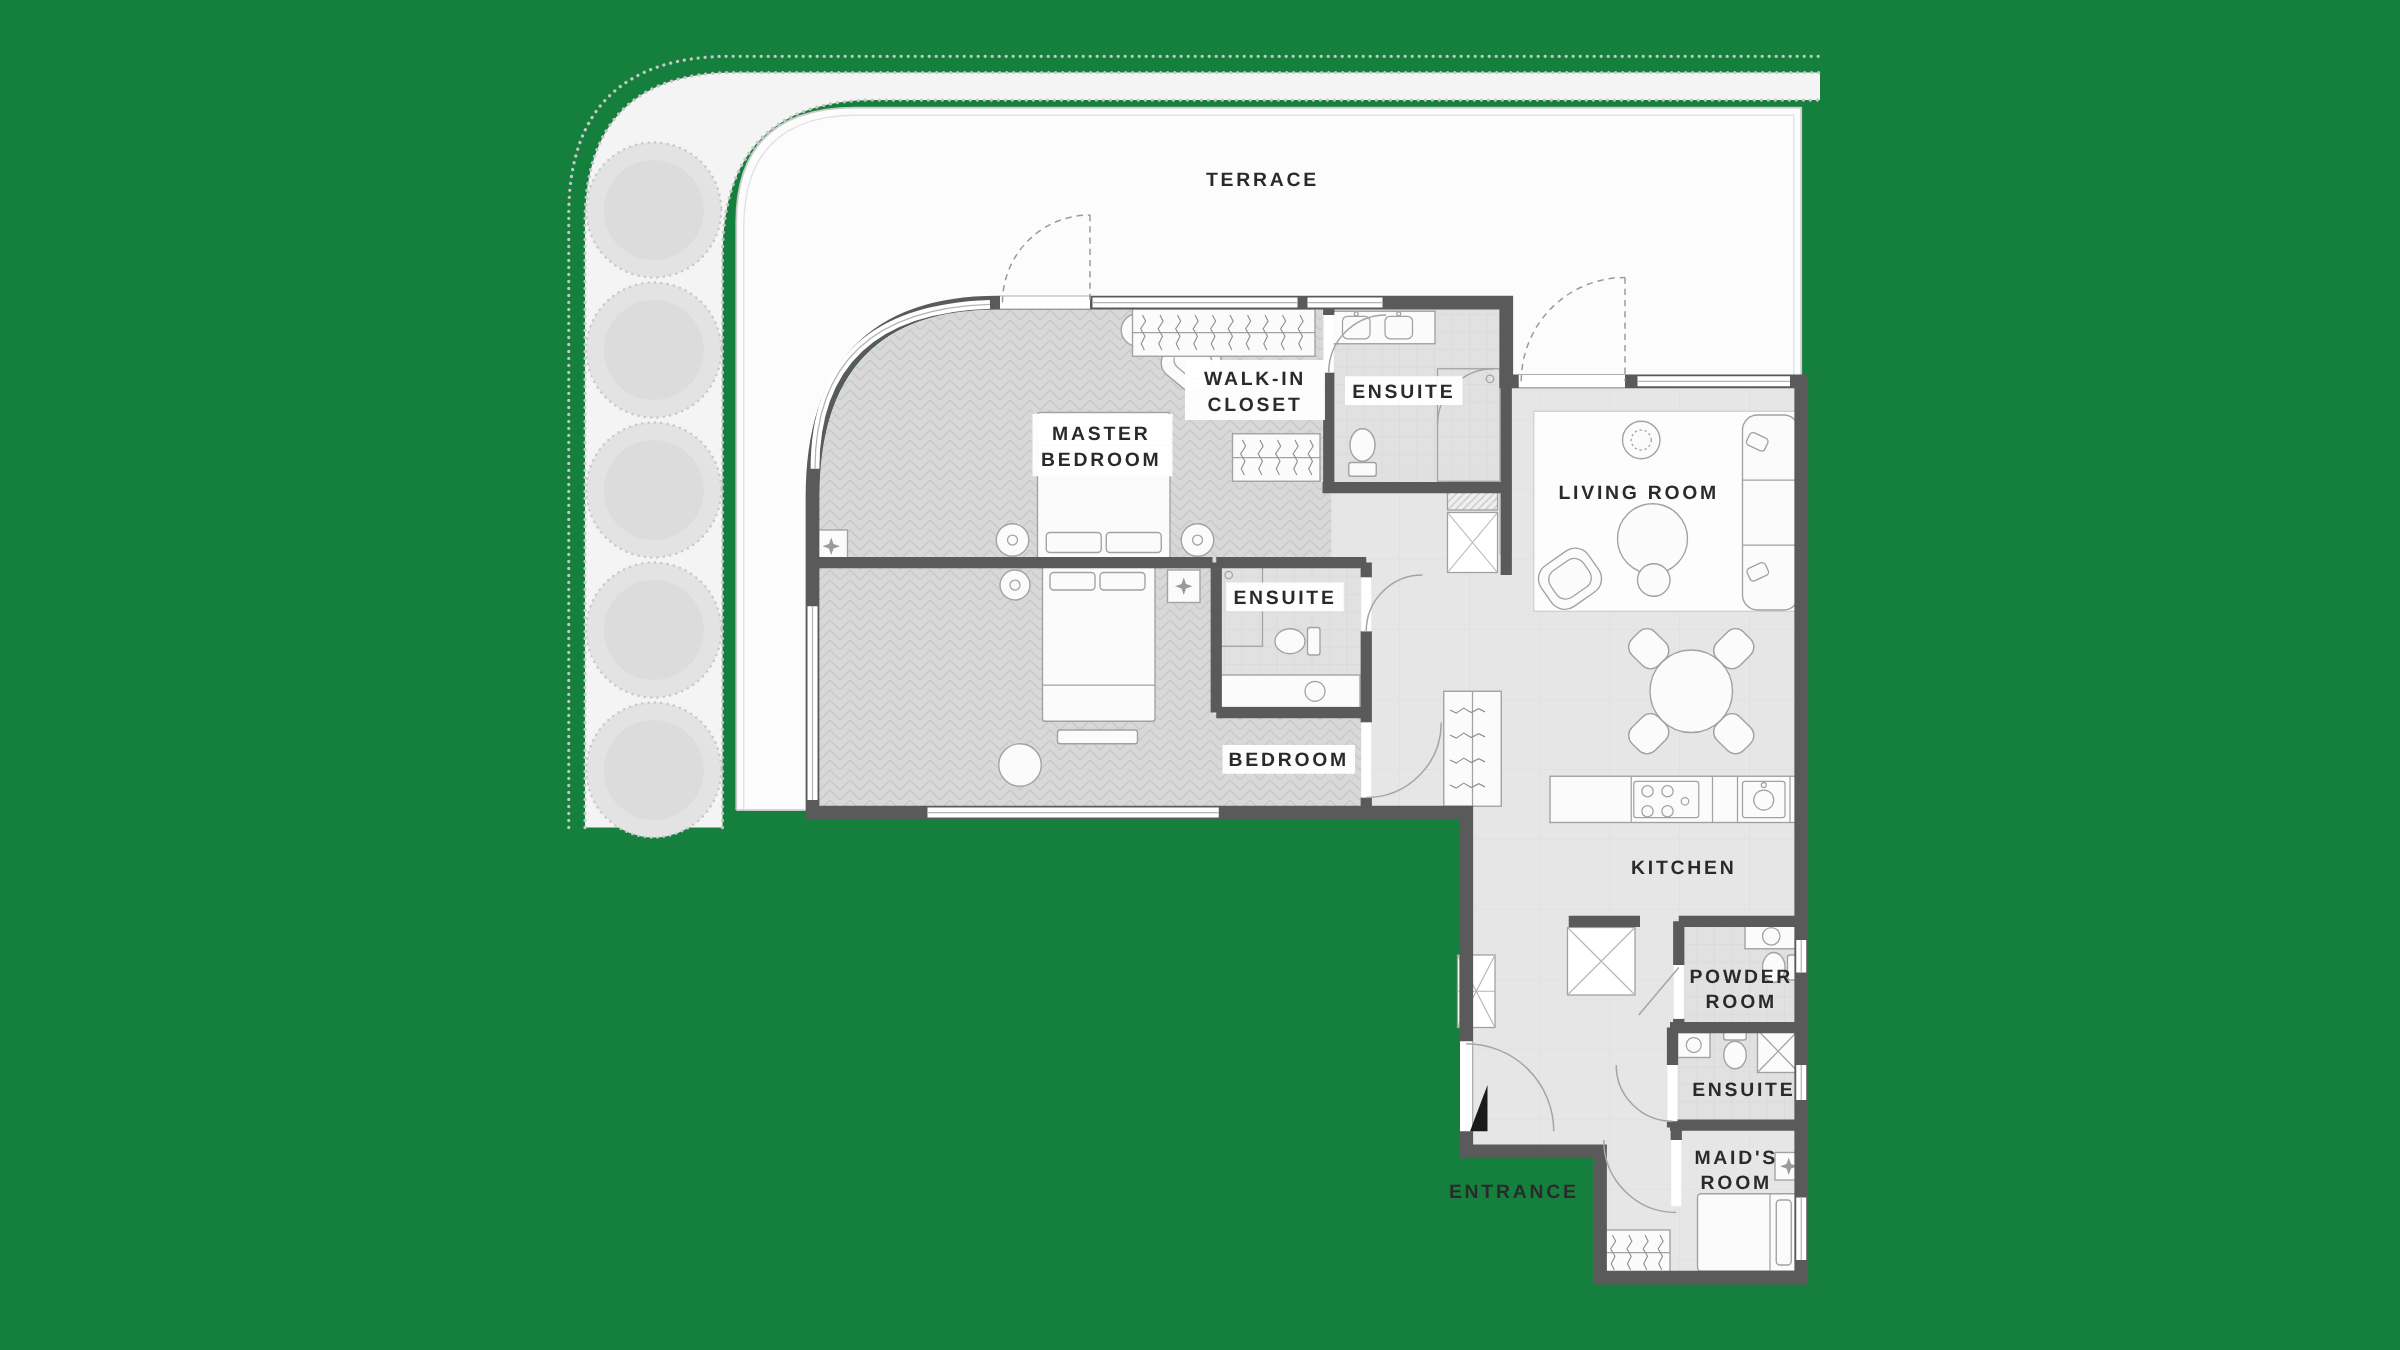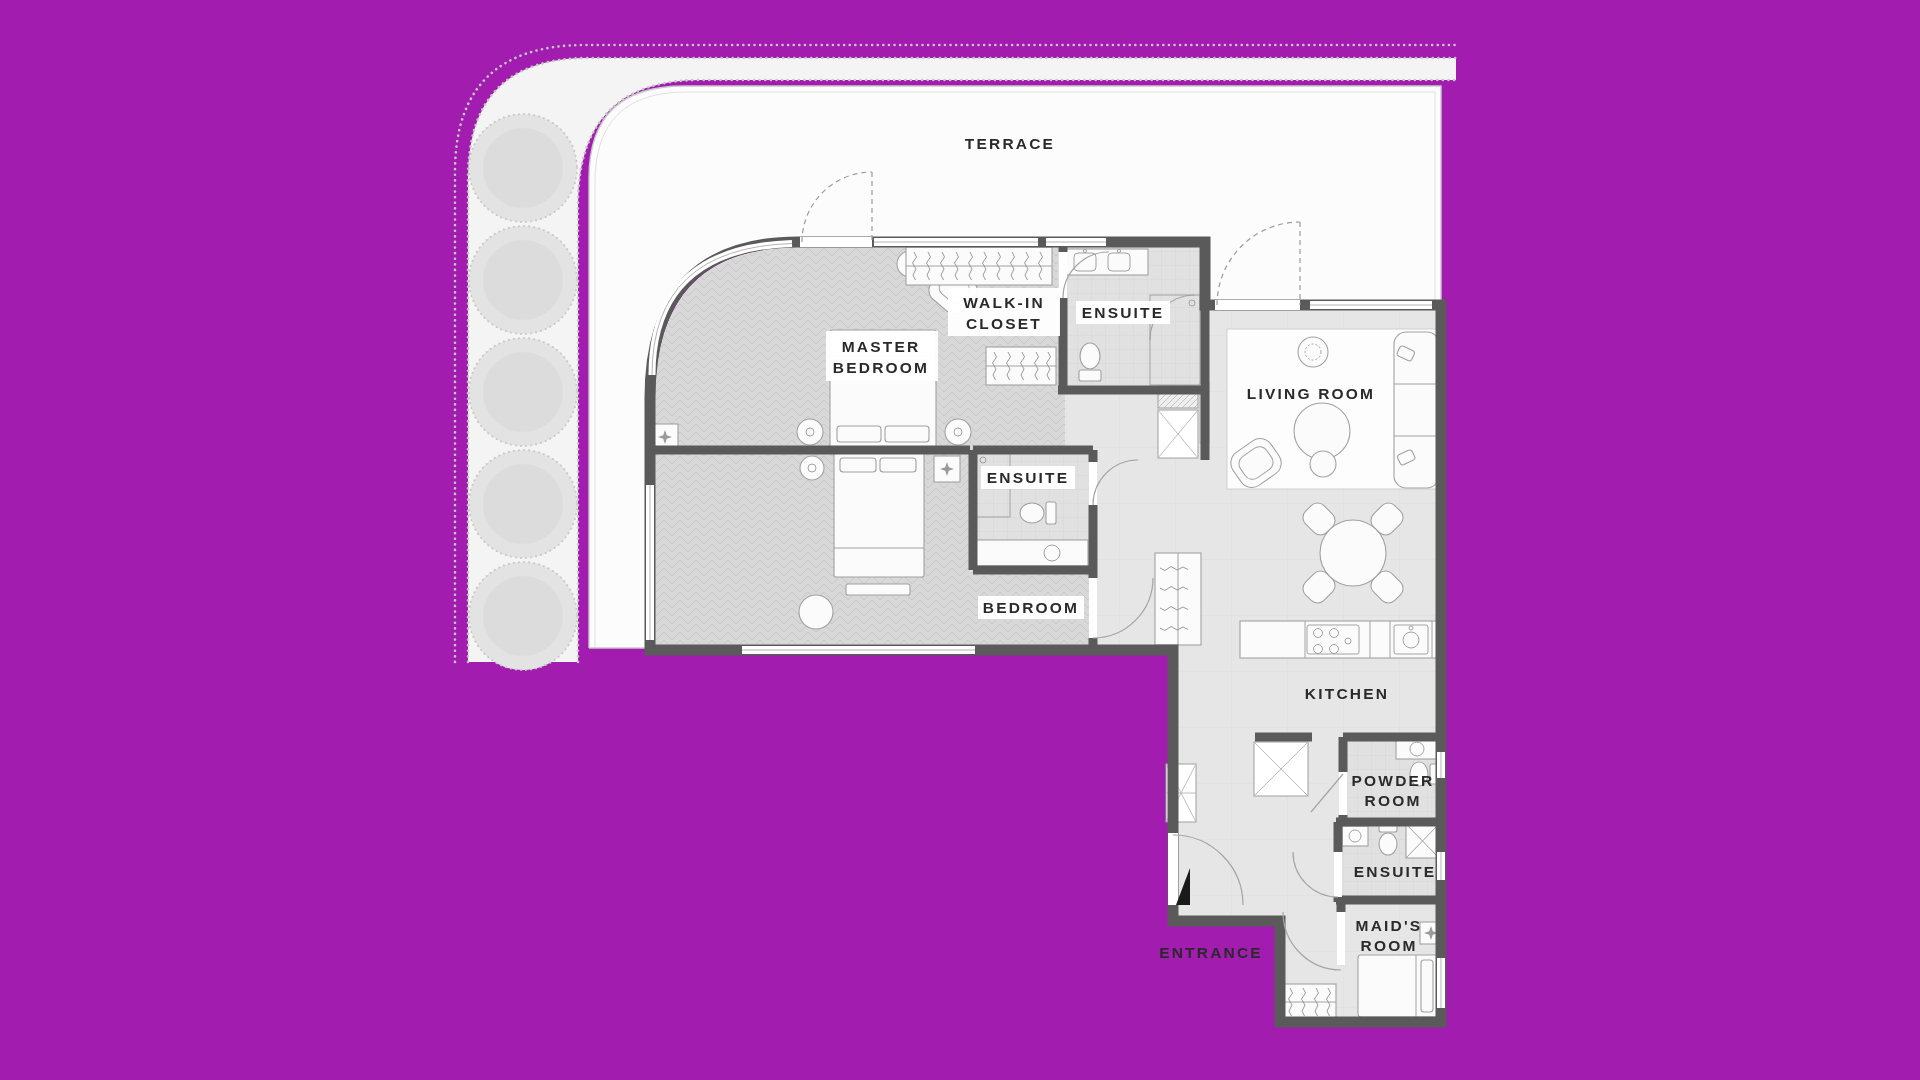--- a/index.html
+++ b/index.html
@@ -1,16 +1,16 @@
 <!DOCTYPE html>
 <html><head>
 <meta charset="utf-8">
 <style>
   html,body{margin:0;padding:0;background:#ffffff;}
-  #stage{position:relative;width:1920px;height:1080px;background:#a21caf;overflow:hidden;}
+  #stage{position:relative;width:1920px;height:1080px;background:#15803d;overflow:hidden;}
   svg{position:absolute;left:0;top:0;}
   .lbl{font-family:"Liberation Sans",sans-serif;font-size:15.5px;font-weight:700;
        letter-spacing:2.2px;fill:#2a2a2a;text-anchor:middle;}
   .furn{fill:#fbfbfb;stroke:#a2a2a2;stroke-width:1.1;}
   .furnl{fill:none;stroke:#a2a2a2;stroke-width:1;}
   .wallseg{stroke:#5a5a5a;fill:none;}
   .winline{stroke:#b3b3b3;stroke-width:1;fill:none;}
   .doorarc{stroke:#a5a5a5;stroke-width:1.2;fill:none;}
   .dasharc{stroke:#9b9b9b;stroke-width:1.2;fill:none;stroke-dasharray:5 4;}
   .dotline{stroke:#c6c6c6;stroke-width:2.6;fill:none;stroke-dasharray:0.1 5.5;stroke-linecap:round;}

